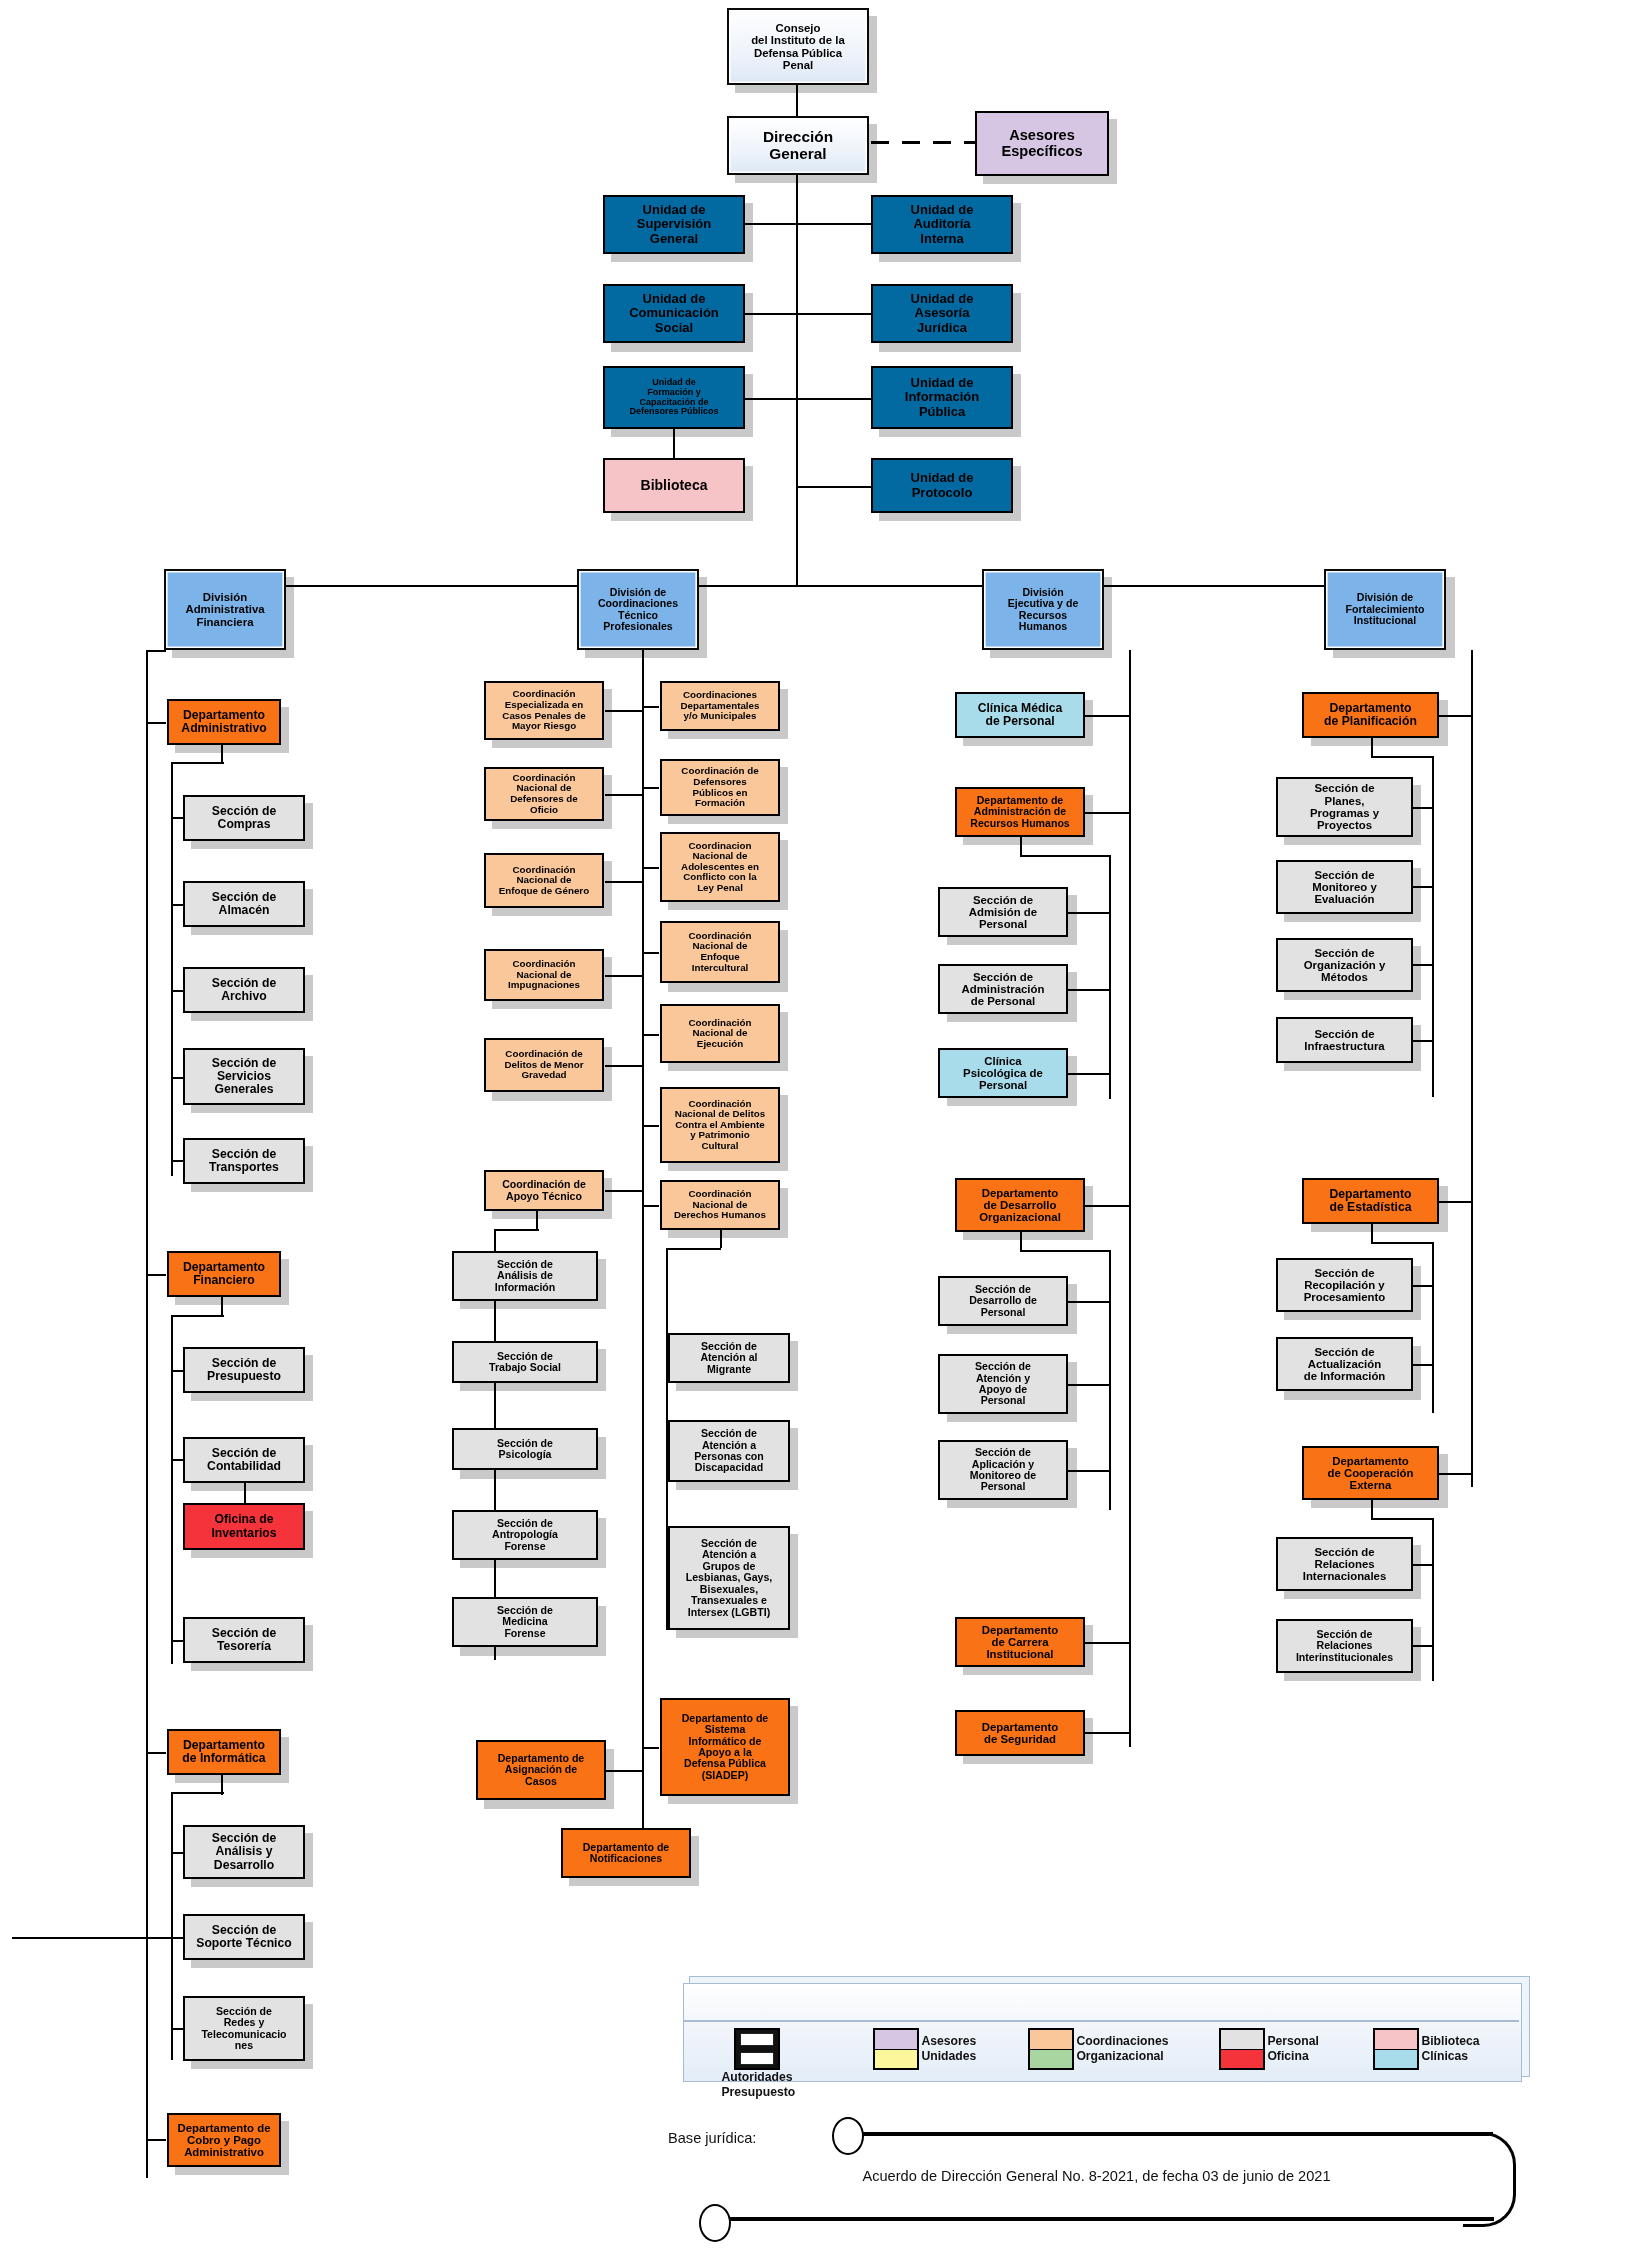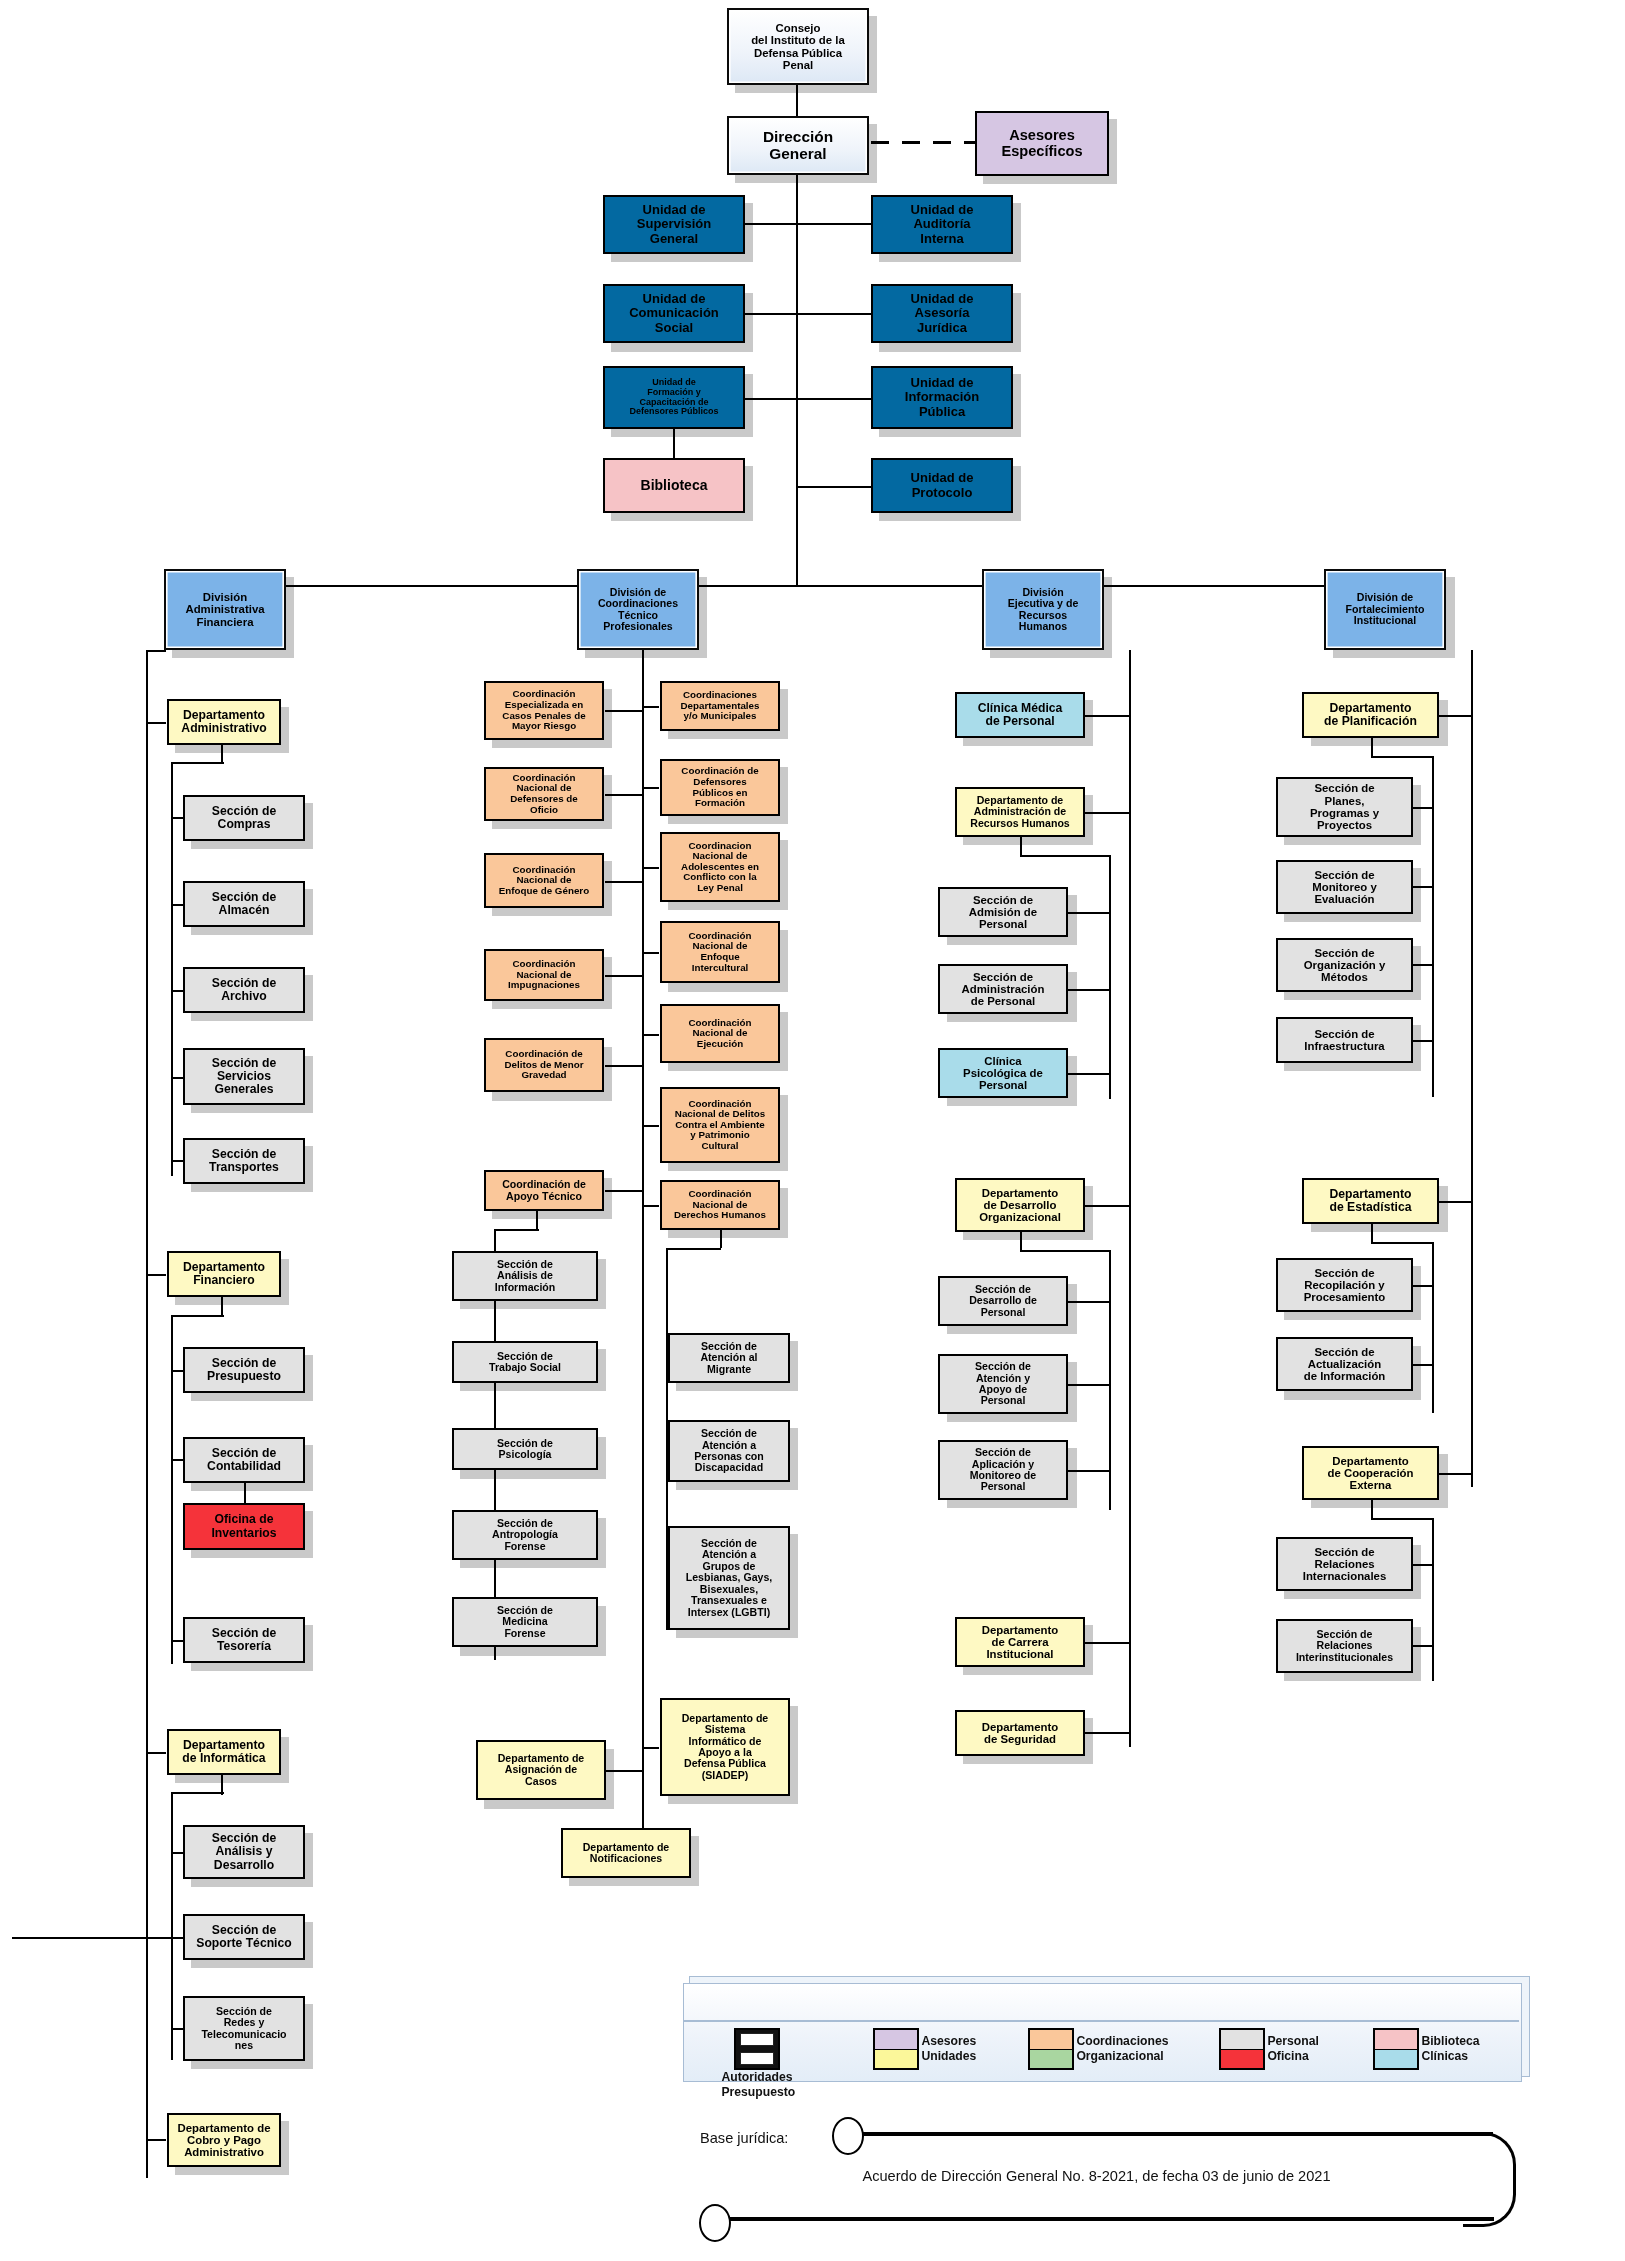--- a/index.html
+++ b/index.html
@@ -15,21 +15,21 @@
   
   .shadow{position:absolute;background:#c9c9c9;z-index:1;}
 
   
   .authority{background:linear-gradient(180deg,#ffffff 0%,#eef3fa 60%,#dde8f5 100%);border:2.4px solid #0a0a0a;
              box-shadow:inset 0 0 0 1.6px #fff;}
   .division{background:#7cb3e8;border:2.4px solid #0a0a0a;box-shadow:inset 0 0 0 1.6px #fff;}
   .asesor{background:#d6c6e3;}
   .unidad{background:#0369a1;}
   .coordinacion{background:#fac79a;}
-  .departamento{background:#fef9c3;}
+  .departamento{background:#f97316;}
   .seccion{background:#e2e2e2;}
   .oficina{background:#f5333a;}
   .biblioteca{background:#f6c3c6;}
   .clinica{background:#a9dcea;}
 
   
   .ln{position:absolute;background:#000;z-index:2;}
   .dash{position:absolute;height:3.3px;z-index:2;
         background:repeating-linear-gradient(90deg,#000 0 18px,transparent 18px 31px);}
 
@@ -526,21 +526,21 @@
     <div class="lg-item" style="left: 1373px; top: 2028px;">
       <div class="lg-sw2">
         <div class="half" style="background: rgb(246, 195, 198);"></div>
         <div class="half" style="background: rgb(169, 220, 234);"></div>
       </div>
       <div class="lg-lbl">
         <div>Biblioteca</div>
         <div>Clínicas</div>
       </div>
     </div>
-    <div class="bj-label" style="left: 700px; top: 2130px;">Base jurídica:</div>
+    <div class="bj-label" style="left: 668px; top: 2130px;">Base jurídica:</div>
     <div class="ellipse" style="left: 832px; top: 2117px; width: 28px; height: 34px;"></div>
     <div class="ellipse" style="left: 699px; top: 2204px; width: 28px; height: 34px;"></div>
     <div class="bj-bar" style="left: 858px; top: 2132px; width: 635px; height: 4.1px;"></div>
     <div class="bj-bar" style="left: 725px; top: 2217px; width: 769px; height: 4.1px;"></div>
     <div class="bj-round" style="left: 1463px; top: 2132px; width: 50px; height: 89px; border-left: none; border-top-right-radius: 32.5px; border-bottom-right-radius: 32.5px;"></div>
     <div class="bj-text" style="left: 731px; top: 2168px; width: 731px;">Acuerdo de Dirección General No. 8-2021, de fecha 03 de junio de 2021</div>
   </div>
 
 
 </body></html>

